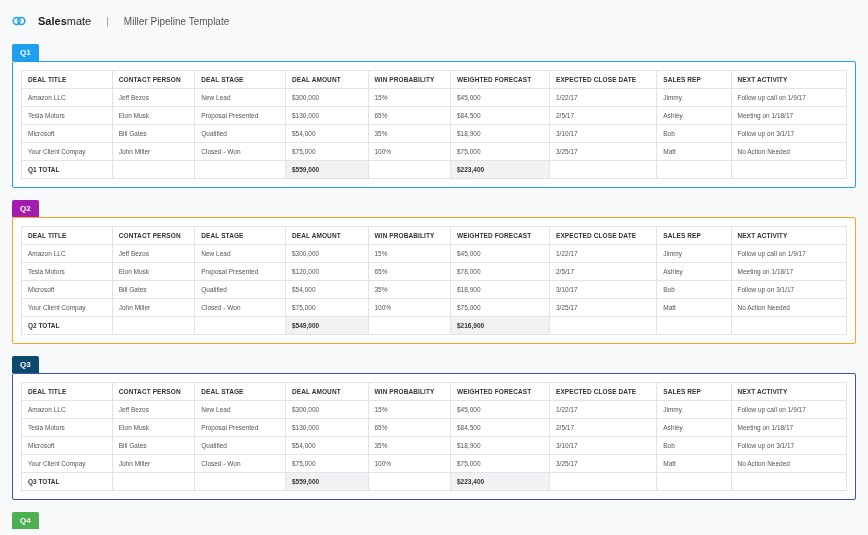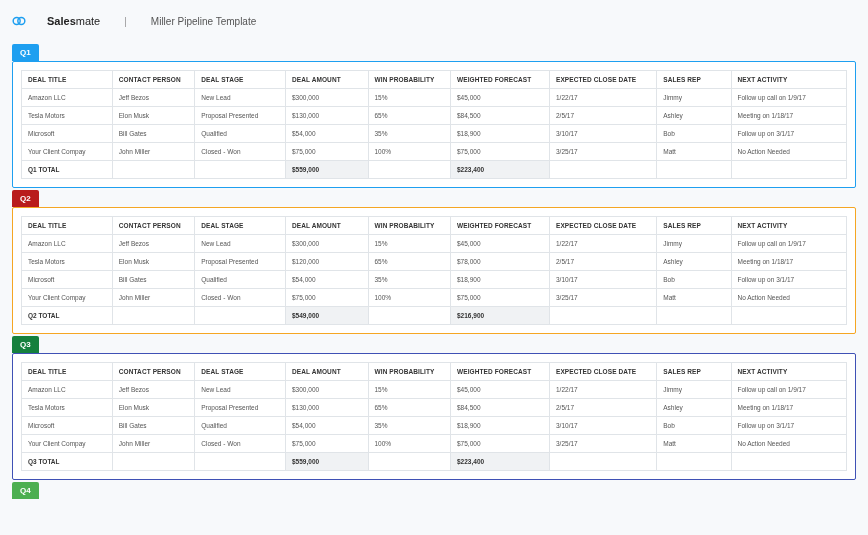--- a/index.html
+++ b/index.html
@@ -7,42 +7,42 @@
     font-family: -apple-system, BlinkMacSystemFont, "Segoe UI", Arial, sans-serif;
     background: #f7f9fb;
     font-size: 7px;
     width: 868px;
     padding: 14px 12px;
     color: #333;
   }
   .header {
     display: flex;
     align-items: center;
-    gap: 21px;
+    gap: 12px;
     margin-bottom: 16px;
   }
   .logo-icon svg { display: block; }
   .logo-text { font-size: 11px; font-weight: 600; color: #222; }
   .logo-light { font-weight: 400; }
   .divider { color: #999; margin: 0 3px; font-size: 10px; }
   .page-title { font-size: 10px; color: #555; font-weight: 400; }
 
-  .quarter-block { margin-bottom: 2px; }
+  .quarter-block { margin-bottom: 12px; }
   .q-tab {
     display: inline-block;
     color: #fff;
     font-weight: 600;
     font-size: 8px;
     padding: 4px 8px;
     border-radius: 2px 2px 0 0;
     margin-left: 0px;
   }
   .q1 .q-tab { background: #1e9ff0; }
-  .q2 .q-tab { background: #b91c1c; text-align: center; }
-  .q3 .q-tab { background: #15803d; }
+  .q2 .q-tab { background: #a21caf; text-align: center; }
+  .q3 .q-tab { background: #0c4a6e; }
   .q4 .q-tab { background: #4caf50; }
 
   .table-wrap {
     background: #fff;
     padding: 8px;
     border-radius: 2px;
   }
   .q1 .table-wrap { border: 1px solid #1e9ff0; }
   .q2 .table-wrap { border: 1px solid #f5a623; }
   .q3 .table-wrap { border: 1px solid #3f51b5; }

